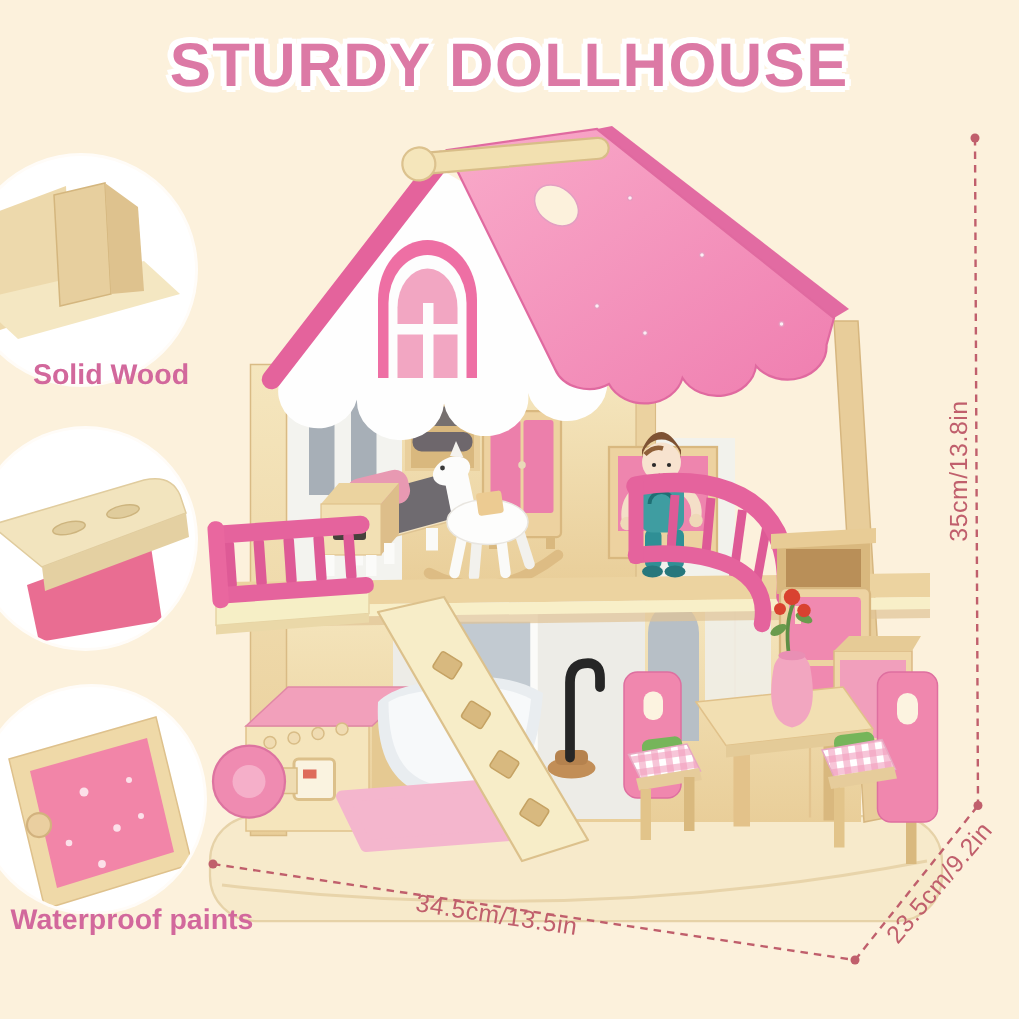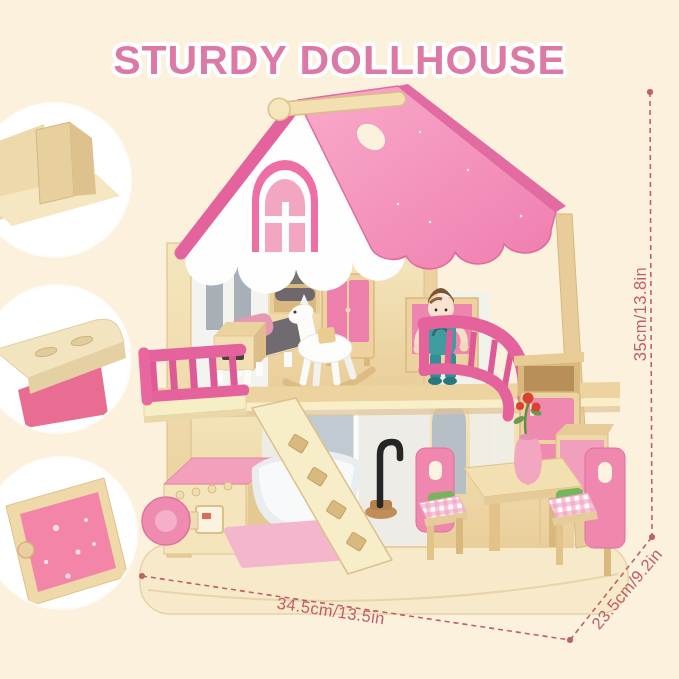--- a/index.html
+++ b/index.html
@@ -4,21 +4,21 @@
 <style>
   :root{
     --bg:#FCF1DC; --title-pink:#DC79A5; --label-pink:#D2689C;
     --dim-rose:#C05F6C; --roof-pink:#F392BC; --roof-trim:#E4639C;
     --rail-pink:#E5639D; --panel-pink:#F089B0; --wood-light:#F3E3BB; --wood-mid:#EBD2A0;
   }
   html,body{margin:0;padding:0;}
   body{background:var(--bg);font-family:"Liberation Sans",sans-serif;}
   .stage{position:relative;width:679px;height:679px;overflow:hidden;background:var(--bg);}
   .title{
-    position:absolute;top:20px;left:0;right:0;margin:17px;text-align:center;
+    position:absolute;top:20px;left:0;right:0;margin:0;text-align:center;
     font-size:41px;font-weight:900;letter-spacing:1px;color:var(--title-pink);
     text-shadow:-3px -3px 0 #fff,3px -3px 0 #fff,-3px 3px 0 #fff,3px 3px 0 #fff,
                 -4px 0 0 #fff,4px 0 0 #fff,0 -4px 0 #fff,0 4px 0 #fff;
   }
   .scene{position:absolute;left:0;top:0;width:679px;height:679px;}
   .callout-circle{position:absolute;border-radius:50%;background:#fff;overflow:hidden;
     box-shadow:0 0 0 2px rgba(255,255,255,.8);}
   .callout-circle svg{display:block;width:100%;height:100%;}
   .c1{left:-22px;top:104px;width:152px;height:152px;}
   .c2{left:-16px;top:286px;width:146px;height:146px;}
@@ -314,20 +314,21 @@
   <h1 class="title">STURDY DOLLHOUSE</h1>
 
   <div class="callout-circle c1">
     <svg viewBox="0 0 152 152">
       <polygon points="18,38 66,20 70,100 22,116" fill="#EDD9AC"></polygon>
       <polygon points="6,96 118,70 142,92 34,122" fill="#F4E7C2"></polygon>
       <polygon points="58,26 92,18 96,92 62,100" fill="#E7CF9E" stroke="#D4B67E" stroke-width="1"></polygon>
       <polygon points="92,18 114,34 118,90 96,92" fill="#DEC28E"></polygon>
     </svg>
   </div>
+  <div class="feature-label fl1">Solid Wood</div>
 
   <div class="callout-circle c2">
     <svg viewBox="0 0 146 146">
       <polygon points="34,104 116,74 124,128 42,142" fill="#E96D92"></polygon>
       <path d="M10,64 L112,34 Q130,30 136,44 L140,56 L44,92 Z" fill="#F2E4BE" stroke="#E0CC9E" stroke-width="1"></path>
       <polygon points="44,92 140,56 142,72 46,108" fill="#E4D0A2"></polygon>
       <ellipse cx="62" cy="66" rx="11" ry="4" fill="#E0CC9C" stroke="#CDB47E" stroke-width="1" transform="rotate(-12 62 66)"></ellipse>
       <ellipse cx="98" cy="55" rx="11" ry="4" fill="#E0CC9C" stroke="#CDB47E" stroke-width="1" transform="rotate(-12 98 55)"></ellipse>
     </svg>
   </div>
@@ -340,18 +341,19 @@
         <circle cx="70" cy="70" r="3"></circle>
           <circle cx="92" cy="94" r="2.5"></circle>
         <circle cx="60" cy="104" r="2.2"></circle>
           <circle cx="100" cy="62" r="2"></circle>
         <circle cx="82" cy="118" r="2.6"></circle>
           <circle cx="108" cy="86" r="2"></circle>
       </g>
       <circle cx="40" cy="92" r="8" fill="#EACFA0" stroke="#D2B27E" stroke-width="1.5"></circle>
     </svg>
   </div>
+  <div class="feature-label fl3">Waterproof paints</div>
 
   <div class="dim dim-h">35cm/13.8in</div>
   <div class="dim dim-w">34.5cm/13.5in</div>
   <div class="dim dim-d">23.5cm/9.2in</div>
 
 </div>
 
 </body></html>

